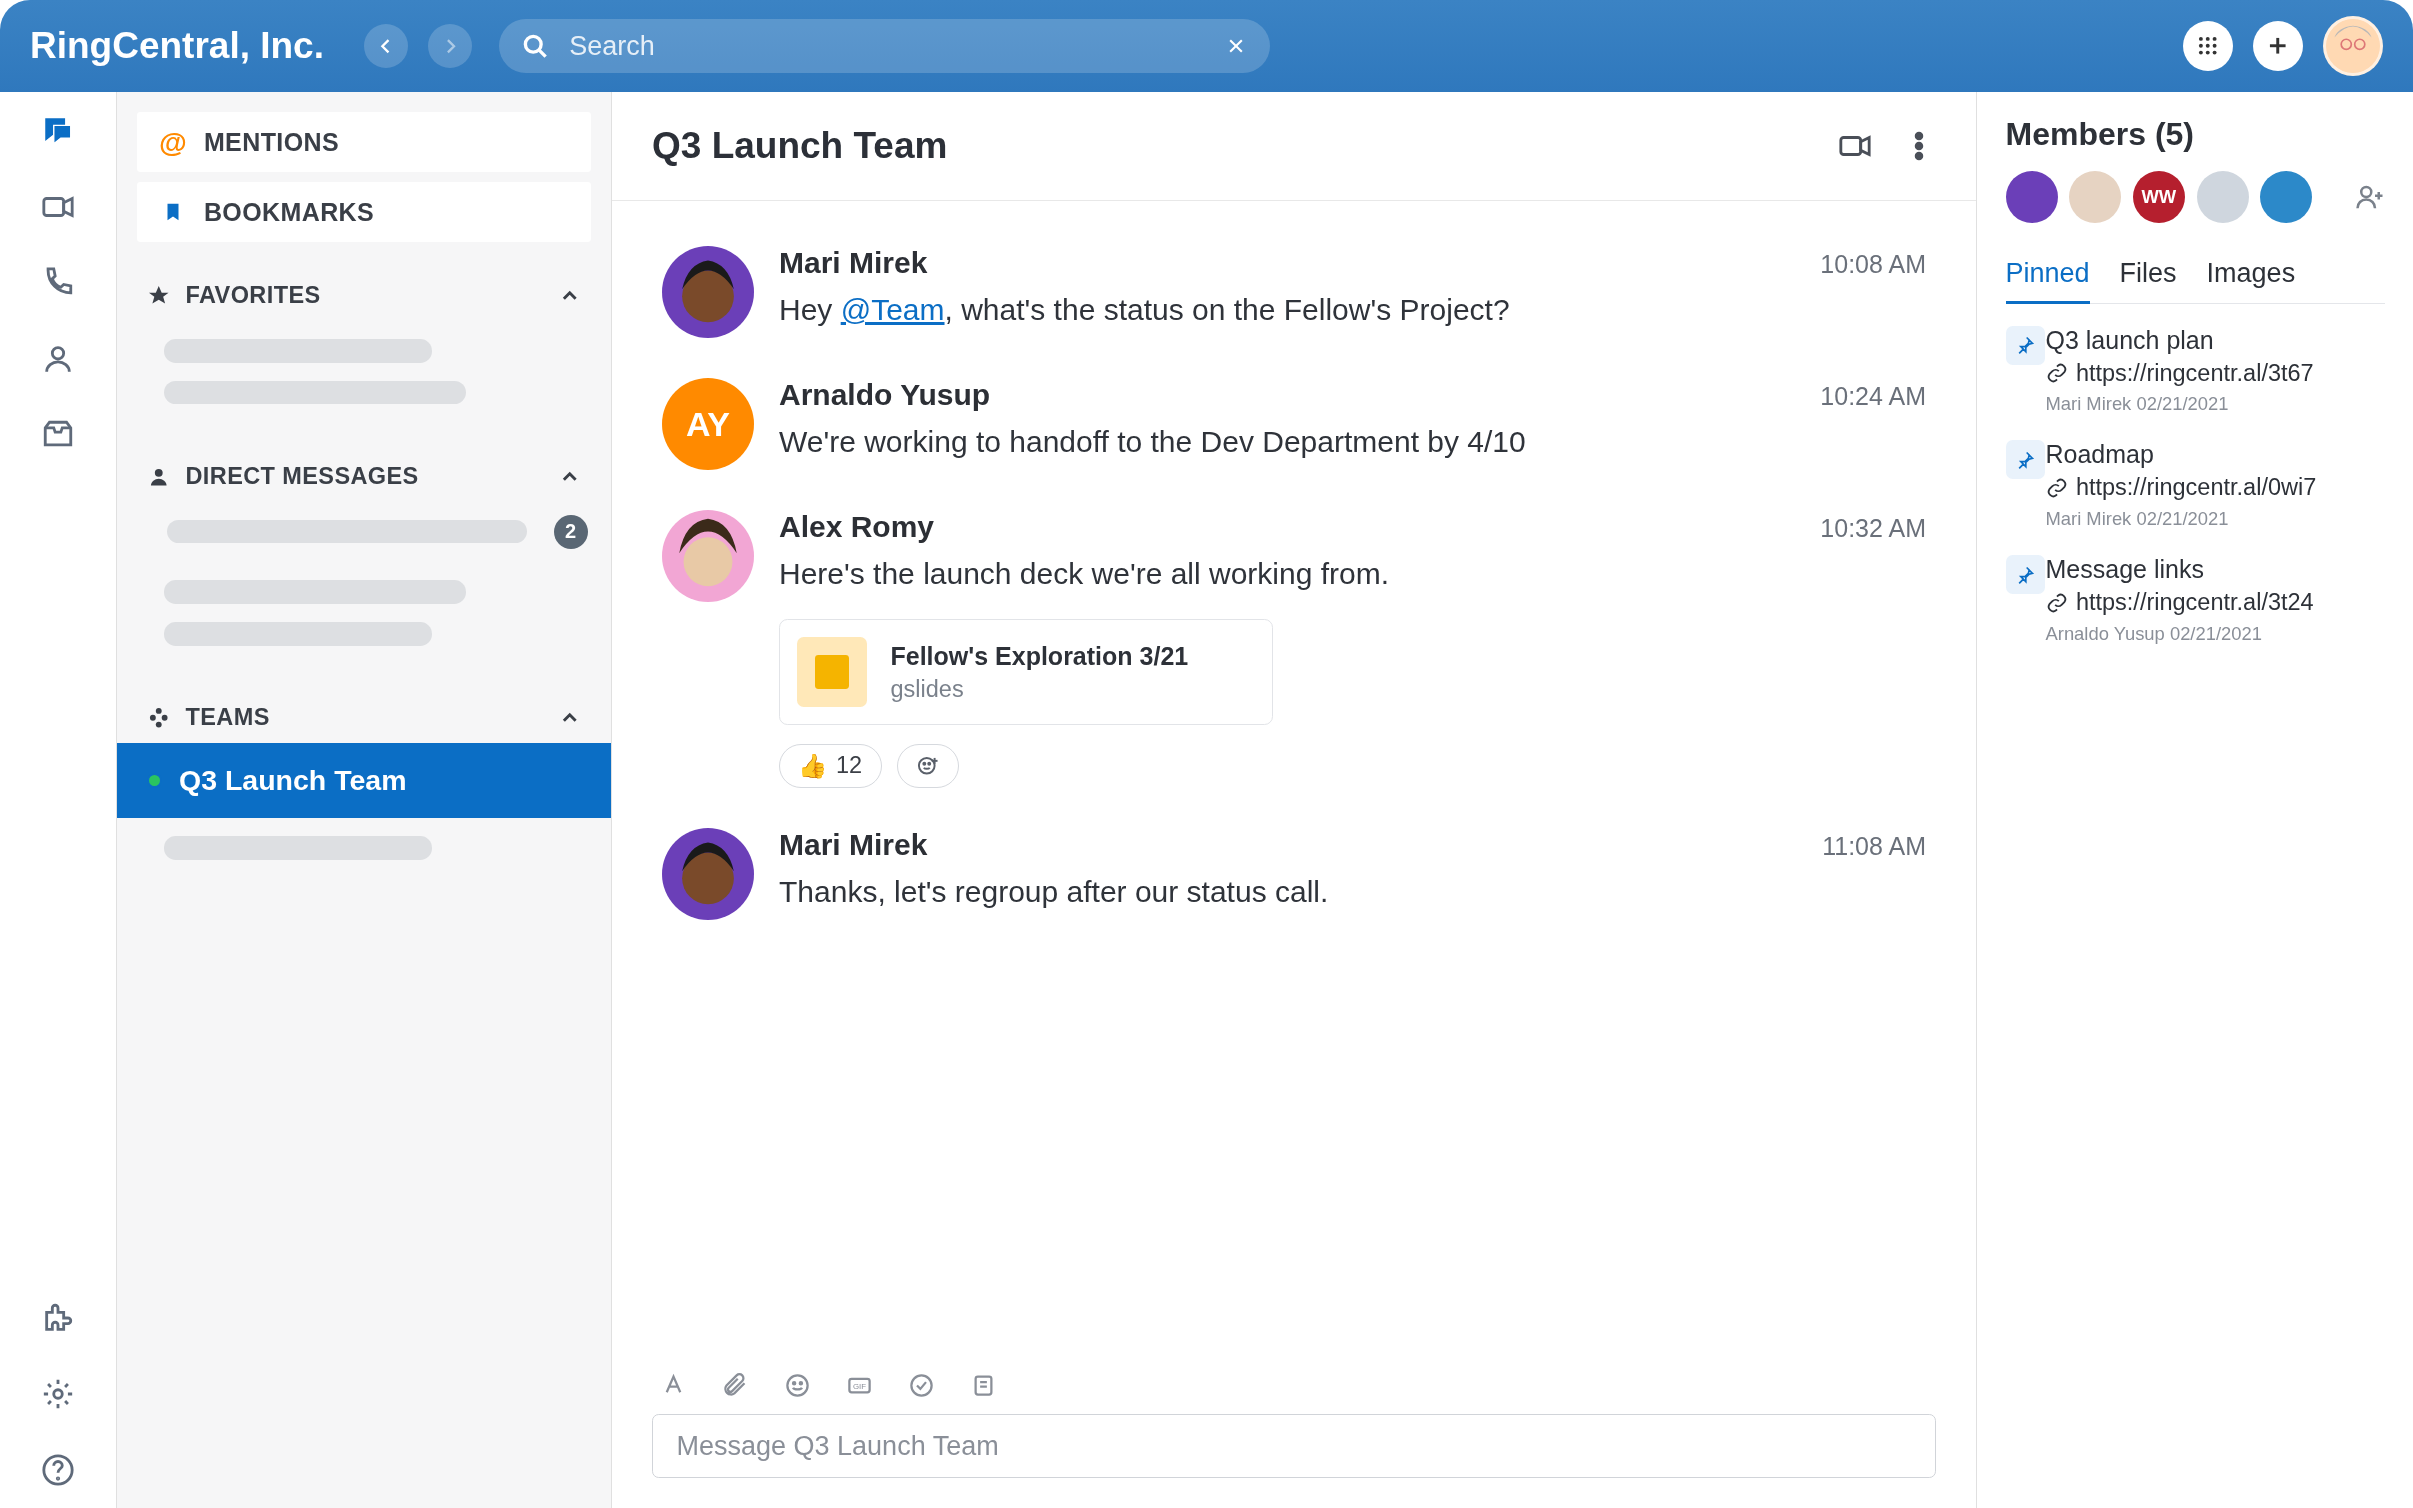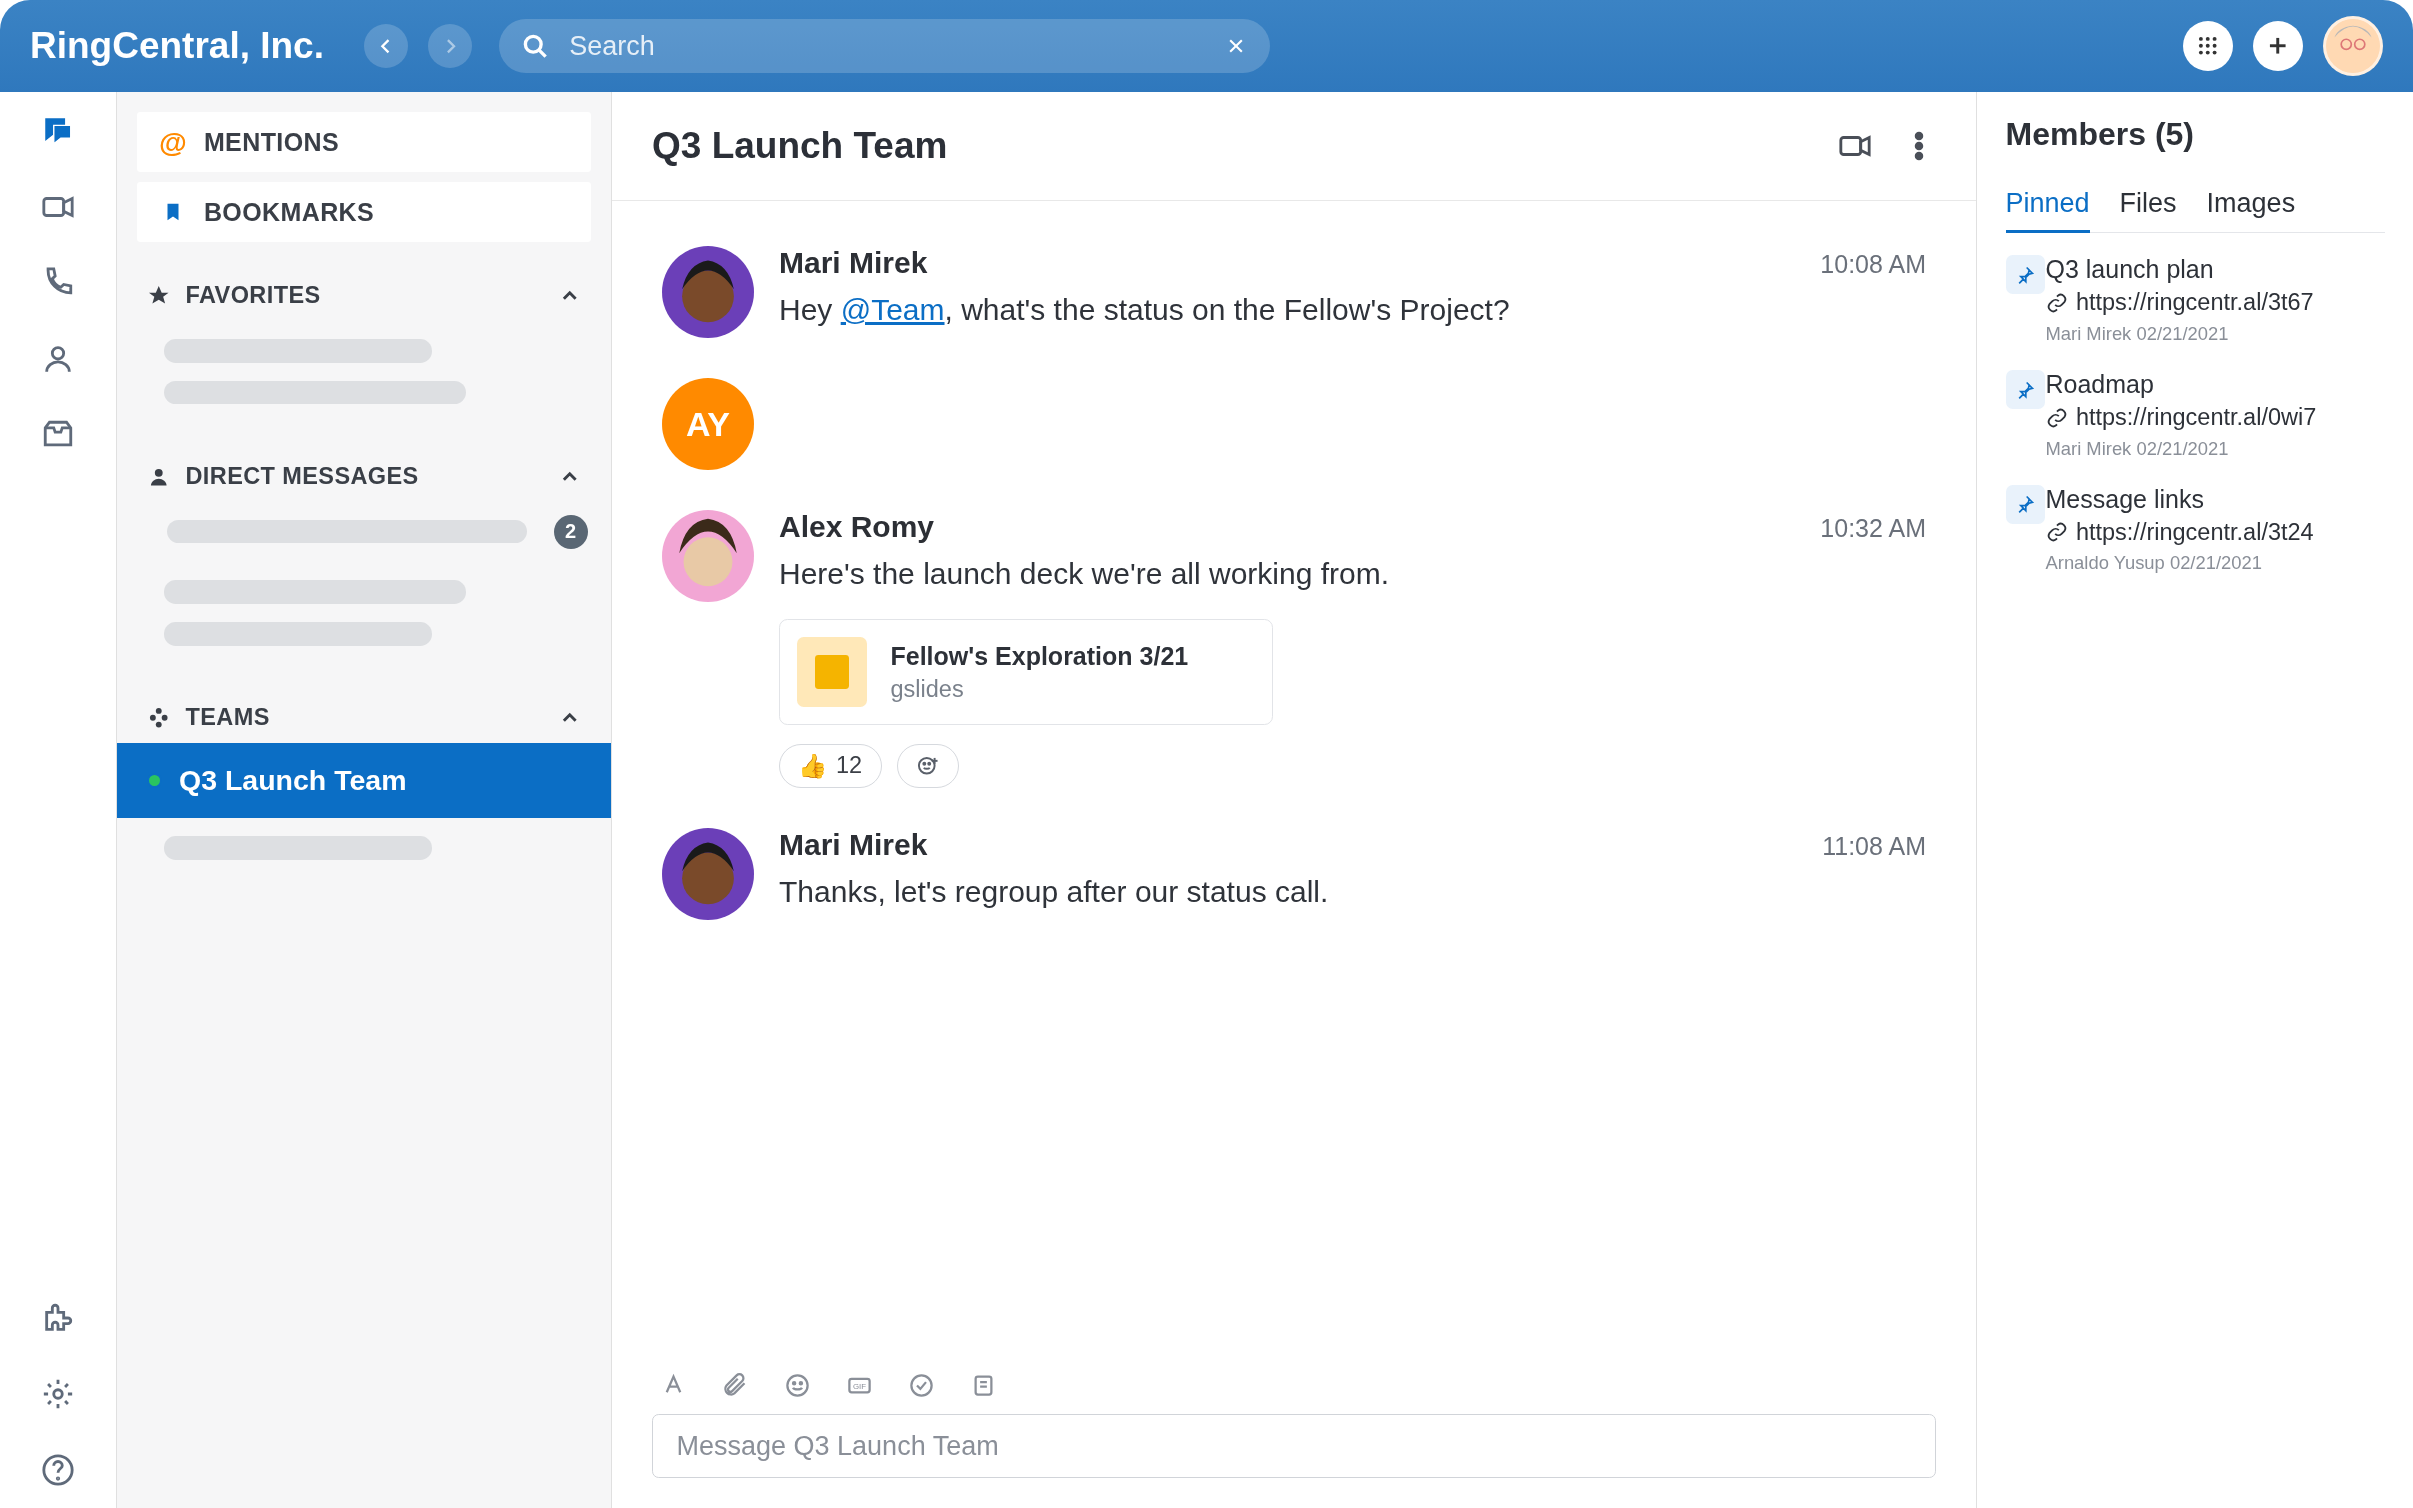--- a/index.html
+++ b/index.html
@@ -323,20 +323,27 @@
             </div>
             <div class="msg-text">
               <span>Hey </span><span class="mention">@Team</span><span>, what's the status on the Fellow's Project?</span>
             </div>
           </div>
         </div>
 
         <div class="msg">
           <div class="msg-avatar" style="background:#ff8a00">
             <span>AY</span>
+          </div>
+          <div class="msg-body">
+            <div class="msg-head">
+              <span class="msg-author">Arnaldo Yusup</span>
+              <span class="msg-time">10:24 AM</span>
+            </div>
+            <div class="msg-text">We're working to handoff to the Dev Department by 4/10</div>
           </div>
         </div>
 
         <div class="msg">
           <div class="msg-avatar">
             <svg viewBox="0 0 64 64" width="92" height="92">
                 <circle cx="32" cy="32" r="32" fill="#f2a6d4"></circle>
                 <circle cx="32" cy="36" r="17" fill="#e8c9a6"></circle>
                 <path d="M12 30 Q32 0 52 30 Q48 8 32 6 Q16 8 12 30" fill="#3b2a1a"></path>
               </svg>
@@ -425,20 +432,35 @@
               </svg></div>
         </div>
         <div class="composer-input">
           <input placeholder="Message Q3 Launch Team" style="">
         </div>
       </div>
     </div>
 
     <div class="panel">
       <div class="panel-title">Members (5)</div>
+      <div class="member-strip">
+        <div class="member" style="background:#6b3fb8"></div>
+        <div class="member" style="background:#e6d3c2"></div>
+        <div class="member" style="background:#b51f2e">WW</div>
+        <div class="member" style="background:#cfd6de"></div>
+        <div class="member" style="background:#2c89c9"></div>
+        <div class="add-member">
+          <svg viewBox="0 0 24 24">
+              <circle cx="9" cy="8" r="4"></circle>
+              <path d="M2 21c0-4 3-7 7-7s7 3 7 7"></path>
+              <line x1="19" y1="8" x2="19" y2="14"></line>
+              <line x1="16" y1="11" x2="22" y2="11"></line>
+            </svg>
+        </div>
+      </div>
 
       <div class="panel-tabs">
         <div class="ptab active">Pinned</div>
         <div class="ptab">Files</div>
         <div class="ptab">Images</div>
       </div>
 
       <div class="pins">
         <div class="pin">
           <div class="pin-icon">

